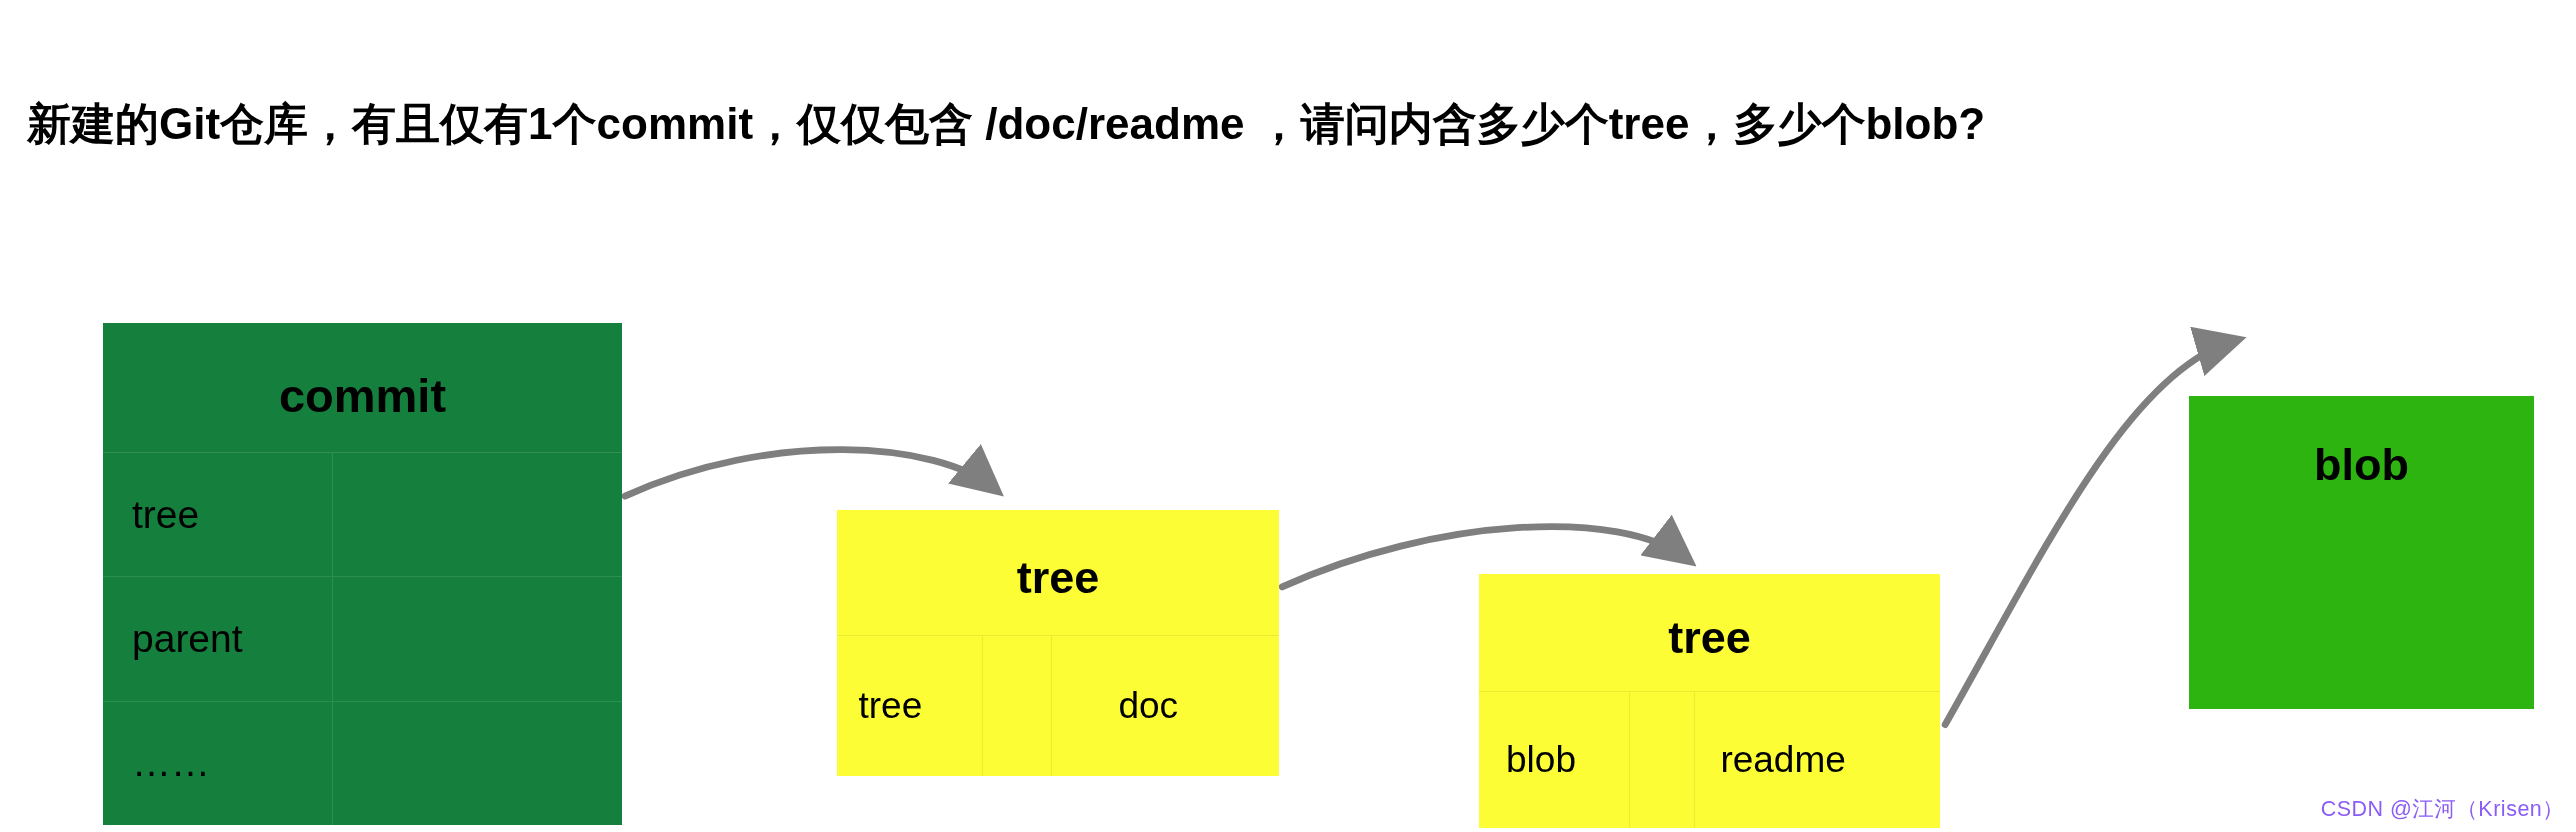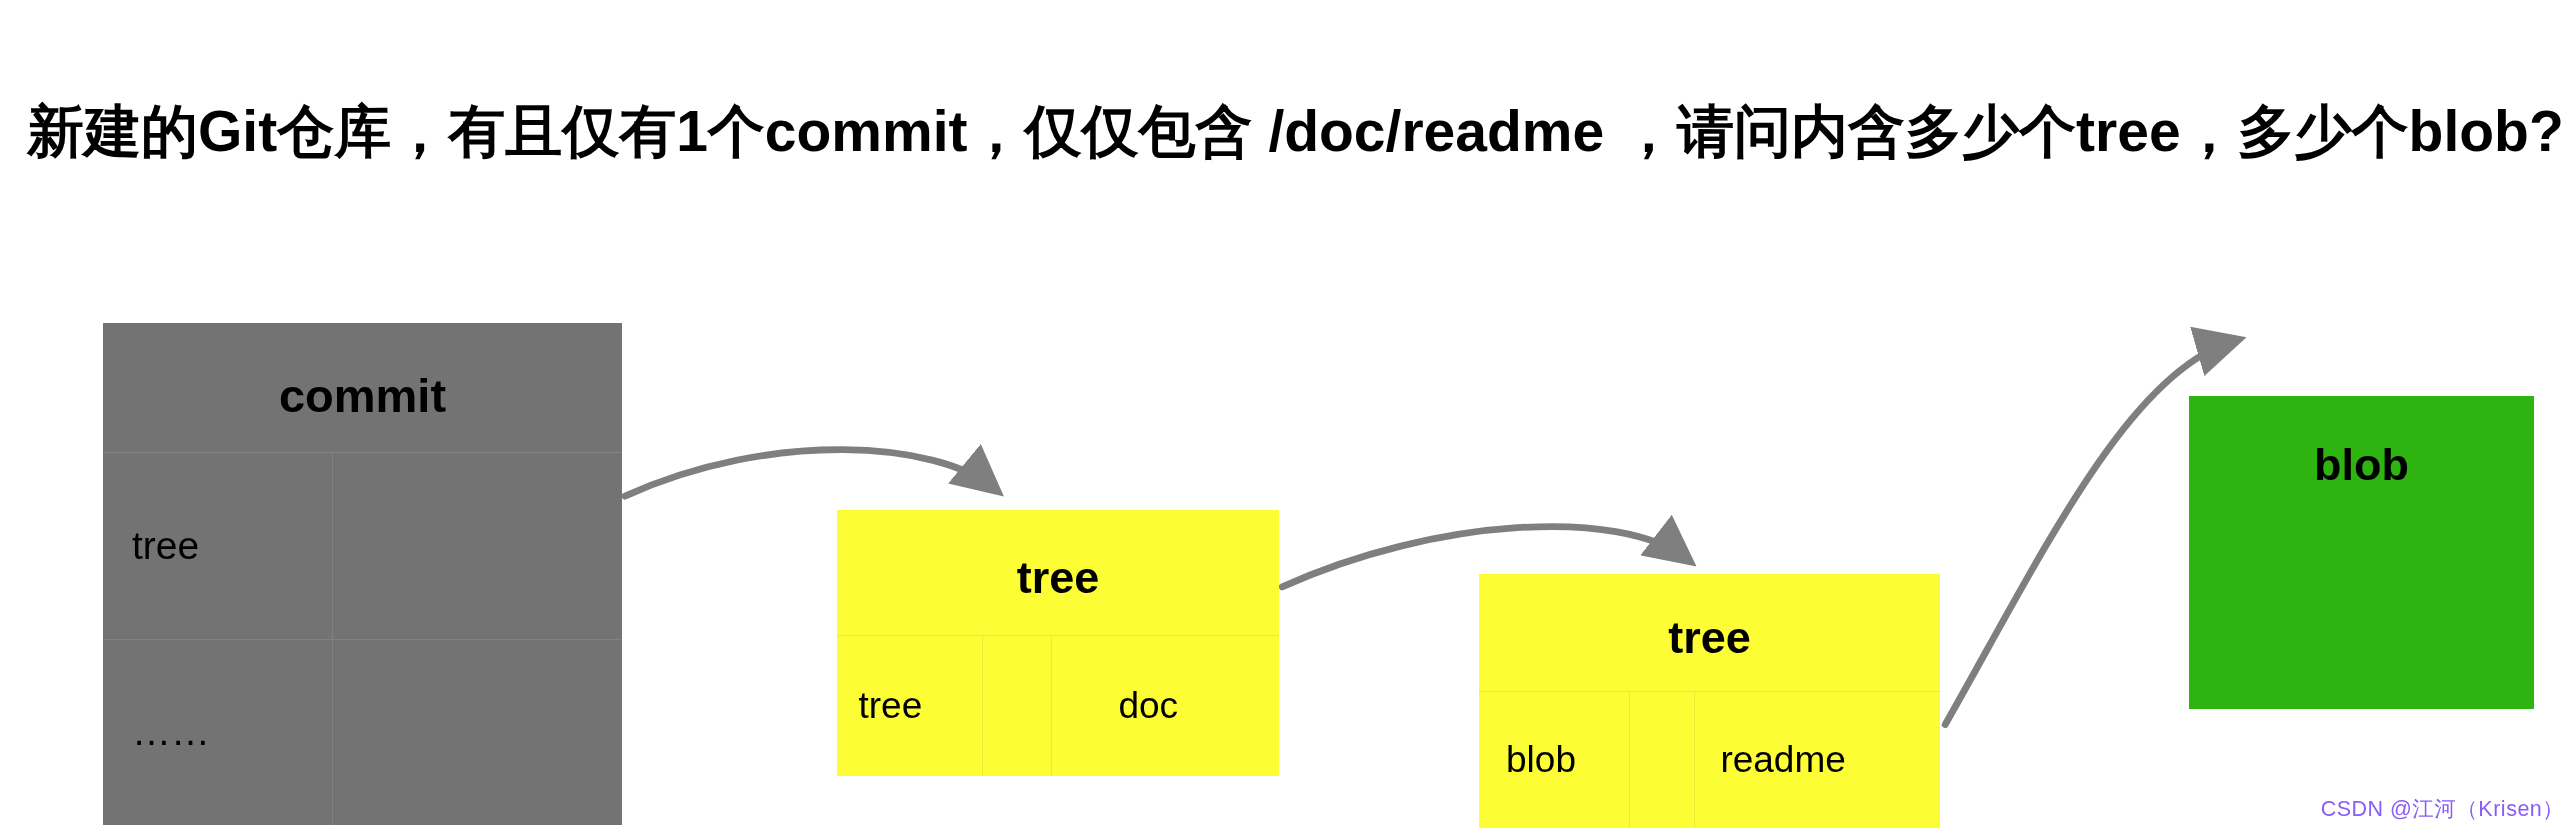--- a/index.html
+++ b/index.html
@@ -14,21 +14,21 @@
     overflow: hidden;
     font-family: "Liberation Sans", sans-serif;
     color: #000000;
   }
 
   
   #title {
     position: absolute;
     left: 27px;
     top: 96px;
-    font-size: 57px;
+    font-size: 44px;
     font-weight: bold;
     line-height: 1.25;
     white-space: nowrap;
     letter-spacing: 0px;
     color: #000000;
   }
 
   
   #diagram {
     position: absolute;
@@ -78,21 +78,21 @@
     overflow: hidden;
     white-space: nowrap;
   }
 
   
   #node-commit {
     left: 103px;
     top: 323px;
     width: 519px;
     height: 502px;
-    background: #737373;
+    background: #15803d;
   }
   #node-commit .node-header {
     height: 129px;
     font-size: 47px;
     padding-top: 15.6px;
   }
   #node-commit .node-rows { }
   #node-commit .node-row {
     height: 94px;
     border-top: 1px solid rgba(255,255,255,0.10);
@@ -219,20 +219,24 @@
   </svg>
 
   <div class="node" id="node-commit">
     <div class="node-header">commit</div>
     <div class="node-rows">
       <div class="node-row">
         <div class="cell cell-label">tree</div>
         <div class="cell cell-value"></div>
       </div>
       <div class="node-row">
+        <div class="cell cell-label">parent</div>
+        <div class="cell cell-value"></div>
+      </div>
+      <div class="node-row">
         <div class="cell cell-label">……</div>
         <div class="cell cell-value"></div>
       </div>
     </div>
   </div>
 
   <div class="node" id="node-tree-1">
     <div class="node-header">tree</div>
     <div class="node-rows">
       <div class="node-row">

